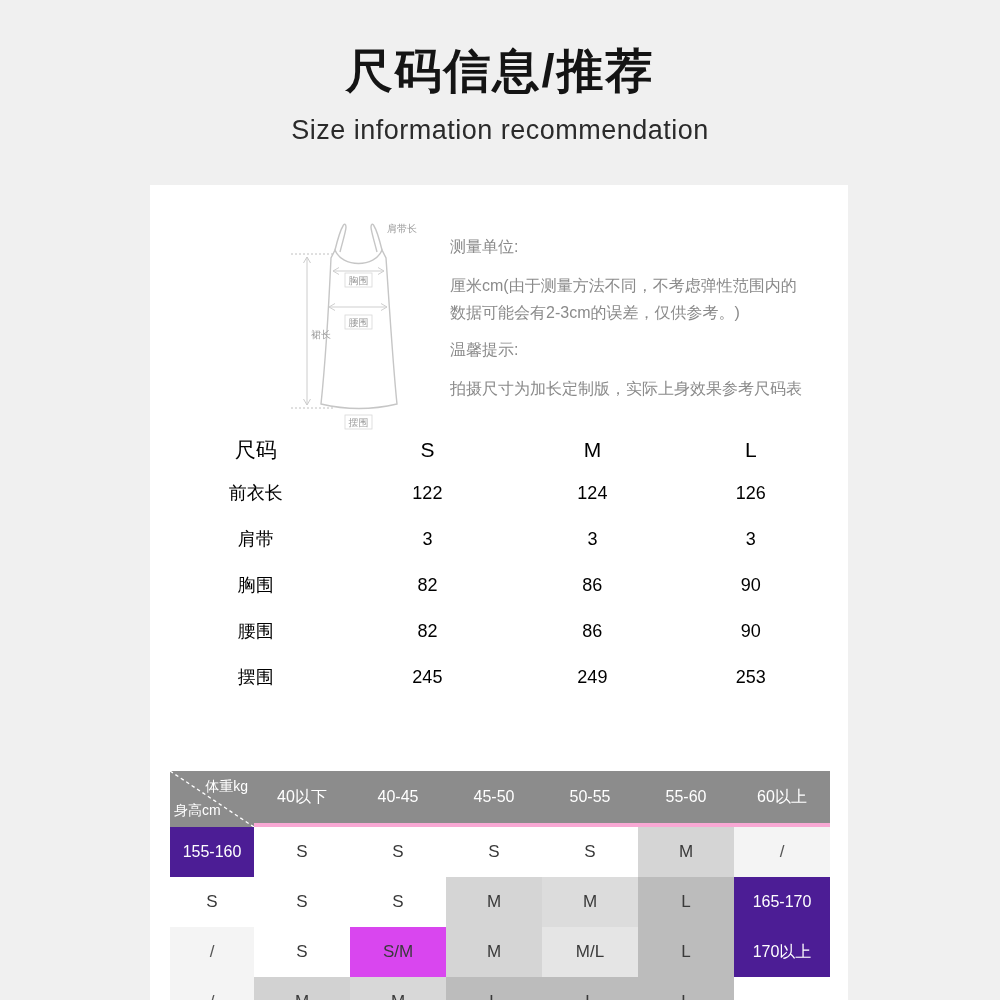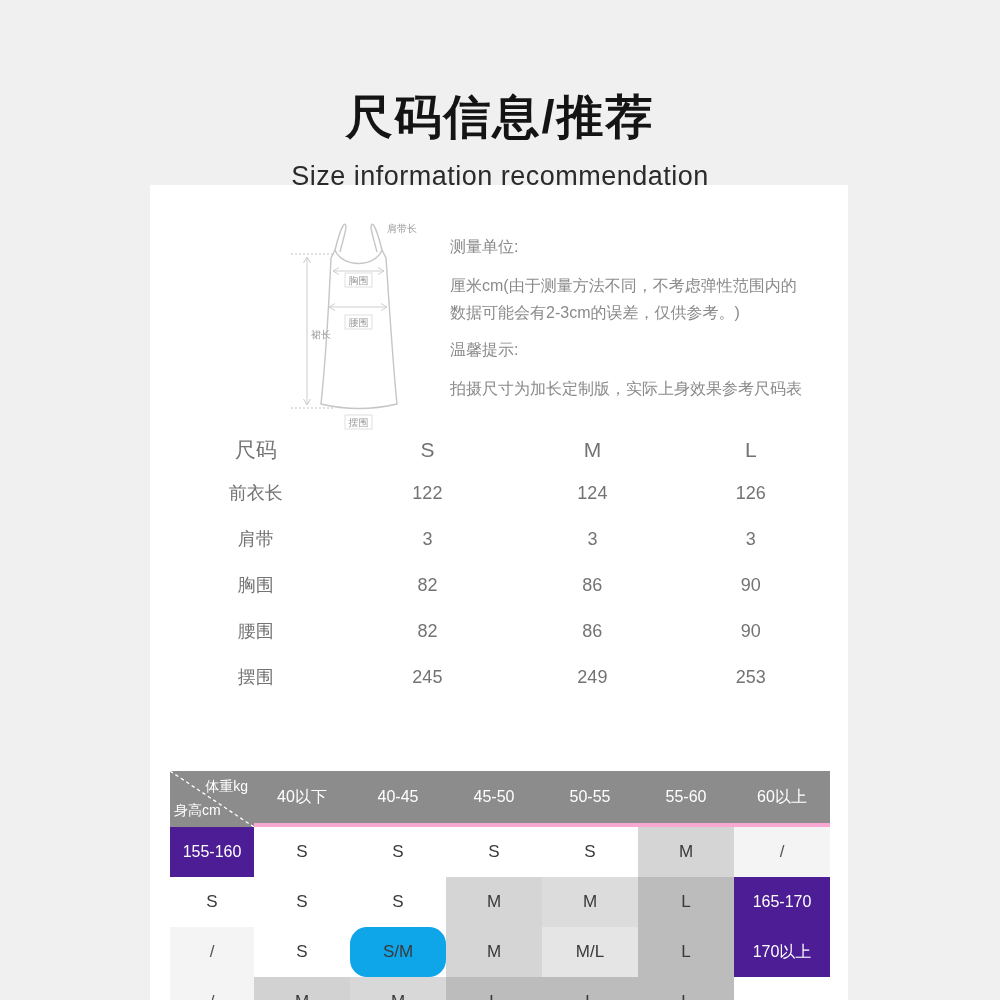--- a/index.html
+++ b/index.html
@@ -2,21 +2,21 @@
 <html><head>
 <meta charset="utf-8">
 <style>
   * { margin:0; padding:0; box-sizing:border-box; }
   html,body { width:1000px; height:1000px; }
   body {
     background:#f0f0f0;
     font-family:"Liberation Sans","DejaVu Sans",sans-serif;
     position:relative; overflow:hidden;
   }
-  .page-header { position:absolute; top:0; left:0; width:1000px; text-align:center;margin-top:46px; }
+  .page-header { position:absolute; top:0; left:0; width:1000px; text-align:center; }
   .page-title {
     margin-top:40px; font-size:47px; font-weight:700; color:#141414;
     letter-spacing:2px;
   }
   .page-subtitle {
     margin-top:12px; font-size:27px; font-weight:400; color:#2a2a2a; letter-spacing:0.5px;
   }
   .panel {
     position:absolute; left:150px; top:185px; width:698px; height:815px;
     background:#ffffff;
@@ -26,21 +26,21 @@
   .diagram-svg text { fill:#9a9a9a; font-size:10px; font-family:"Liberation Sans","DejaVu Sans",sans-serif; }
   
   .notes { position:absolute; left:300px; top:52px; width:360px; color:#8a8a8a; font-size:16px; }
   .notes .heading { margin-bottom:14px; }
   .notes .line { line-height:27px; }
   .notes .gap { height:14px; }
   
   .size-table {
     position:absolute; left:20px; top:245px; width:660px;
     border-collapse:collapse; table-layout:fixed;
-    color:#737373;
+    color:#000000;
   }
   .size-table th, .size-table td { font-weight:400; text-align:center; }
   .size-table thead th { font-size:21px; height:40px; }
   .size-table tbody td { font-size:18px; height:46px; }
   .size-table .col-label { width:26%; }
   .size-table .col-s { width:26%; }
   .size-table .col-m, .size-table .col-l { width:24%; }
   
   .matrix {
     position:absolute; left:20px; top:566px; width:660px;
@@ -193,21 +193,21 @@
       <div class="cell" style="background: rgb(244, 244, 244); color: rgb(85, 85, 85);">/</div>
       <div class="cell" style="background: rgb(255, 255, 255);">S</div>
       <div class="cell" style="background: rgb(255, 255, 255);">S</div>
       <div class="cell" style="background: rgb(255, 255, 255);">S</div>
       <div class="cell" style="background: rgb(213, 213, 213);">M</div>
       <div class="cell" style="background: rgb(220, 220, 220);">M</div>
       <div class="cell" style="background: rgb(188, 188, 188);">L</div>
       <div class="rowlabel">165-170</div>
       <div class="cell" style="background: rgb(244, 244, 244); color: rgb(85, 85, 85);">/</div>
       <div class="cell" style="background: rgb(255, 255, 255);">S</div>
-      <div class="cell" style="background: #0ea5e9; border-radius: 17px;">S/M</div>
+      <div class="cell" style="background: #d946ef;">S/M</div>
       <div class="cell" style="background: rgb(213, 213, 213);">M</div>
       <div class="cell" style="background: #e5e5e5;">M/L</div>
       <div class="cell" style="background: rgb(188, 188, 188);">L</div>
       <div class="rowlabel">170以上</div>
       <div class="cell" style="background: rgb(244, 244, 244); color: rgb(85, 85, 85);">/</div>
       <div class="cell" style="background: rgb(210, 210, 210);">M</div>
       <div class="cell" style="background: rgb(216, 216, 216);">M</div>
       <div class="cell" style="background: rgb(188, 188, 188);">L</div>
       <div class="cell" style="background: rgb(188, 188, 188);">L</div>
       <div class="cell" style="background: rgb(188, 188, 188);">L</div>

